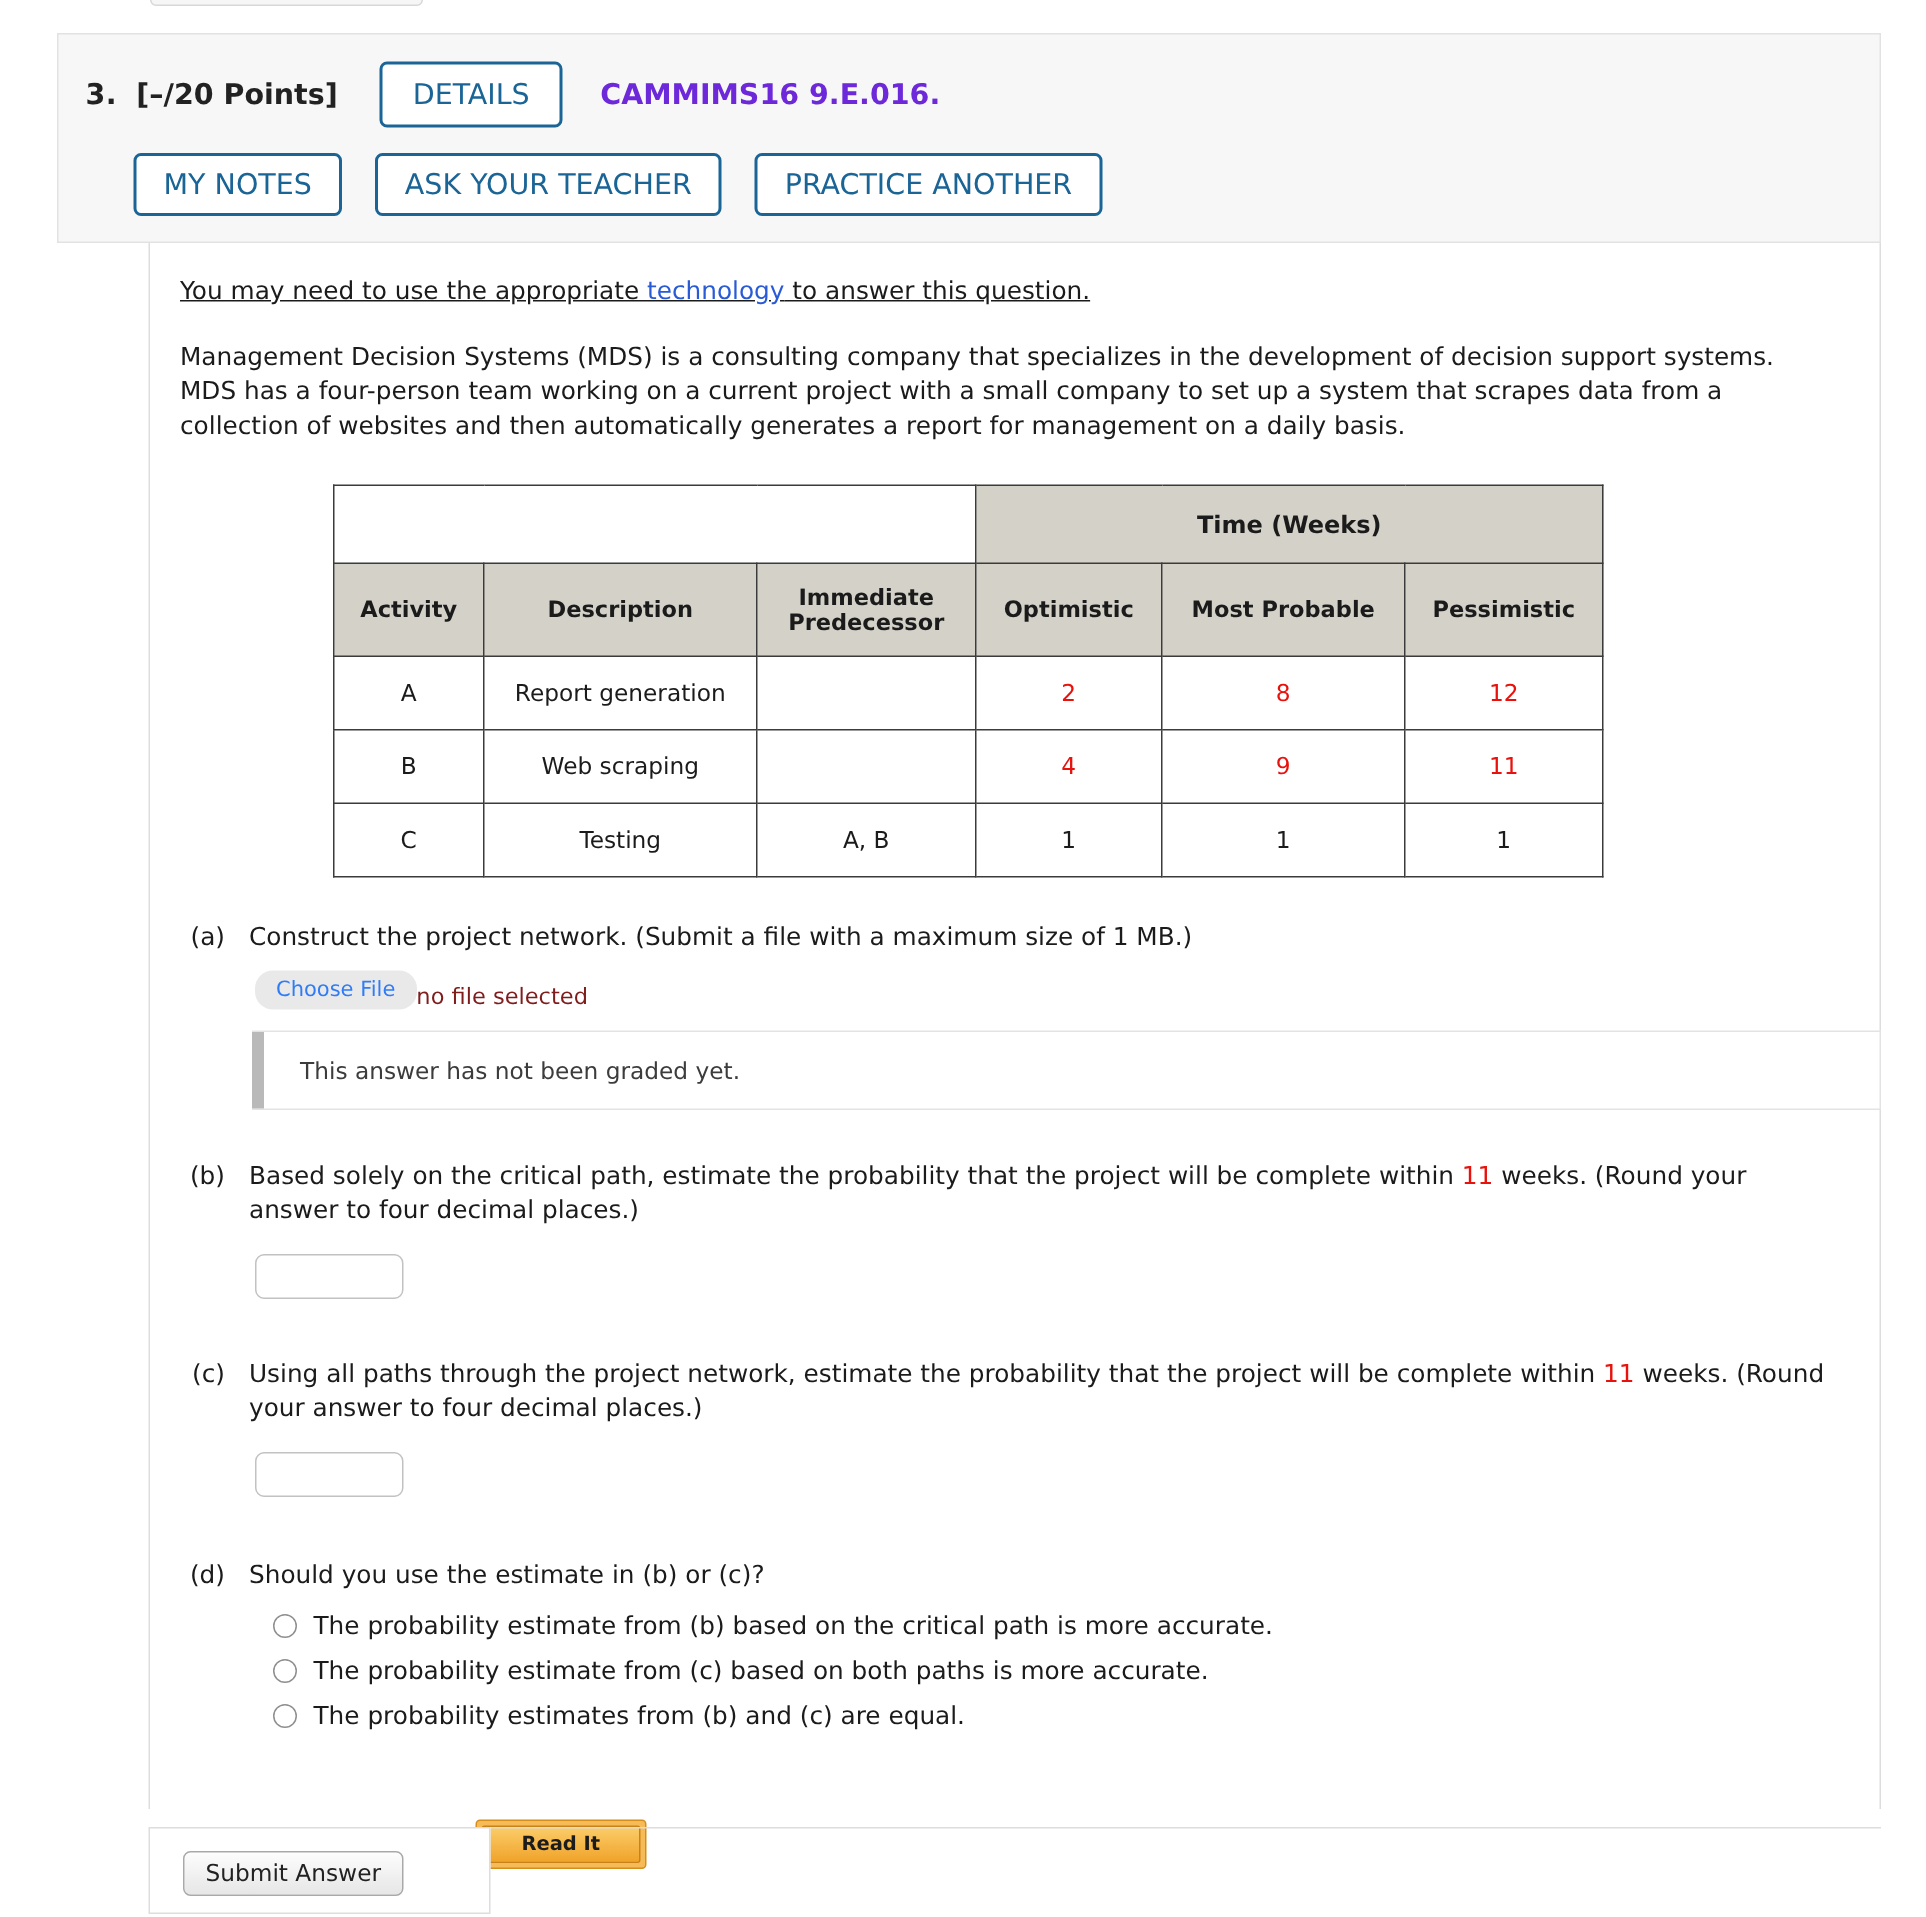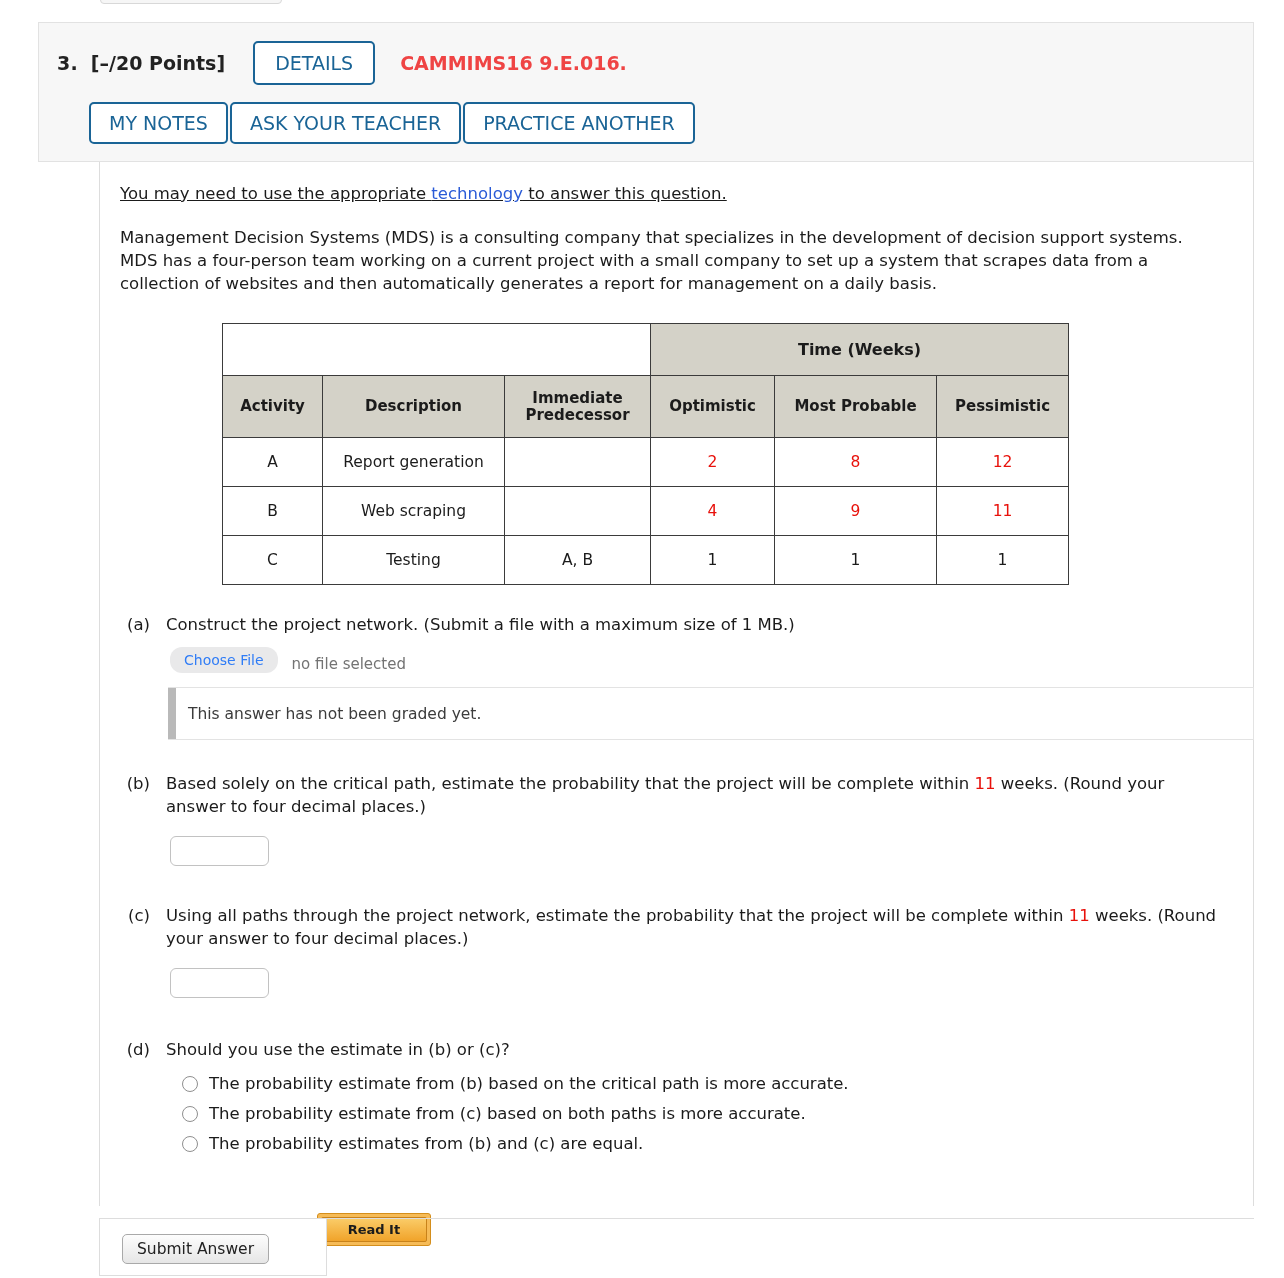--- a/index.html
+++ b/index.html
@@ -41,41 +41,41 @@
   }
   .qnum {
     font-size: 19px; font-weight: bold; color: #222;
     letter-spacing: .2px;
   }
   .qpoints {
     font-size: 19px; font-weight: bold; color: #222;
     margin-left: 13px;
   }
   .qcode {
-    font-size: 19px; font-weight: bold; color: #ef4444;
+    font-size: 19px; font-weight: bold; color: #6d28d9;
     margin-left: 25px;
   }
   .btn-outline {
     display: inline-flex;
     align-items: center; justify-content: center;
     border: 2px solid #1a6496;
     background: #ffffff;
     color: #1a6496;
     font-size: 19px;
     font-family: "DejaVu Sans", "Liberation Sans", sans-serif;
     border-radius: 5px;
     padding: 8px 18px;
     cursor: pointer;
     white-space: nowrap;
   }
   .btn-details { margin-left: 28px; padding: 9px 20px; text-align: center; }
   .qheader-row2 {
     position: absolute;
     left: 50px; top: 79px;
-    display: flex; gap: 2px;
+    display: flex; gap: 22px;
   }
 
   
   .content {
     position: absolute;
     left: 99px; top: 162px;
     width: 1155px;
     border-left: 1px solid #dddddd;
     border-right: 1px solid #dddddd;
     height: 1044px;
@@ -167,40 +167,40 @@
     background: #e9e9ea;
     color: #2f7cf6;
     border: none;
     border-radius: 12px;
     font-size: 14px;
     font-family: "DejaVu Sans", "Liberation Sans", sans-serif;
     padding: 5px 14px;
     cursor: pointer;
   }
   .nofile {
-    font-size: 15px; color: #737373; margin-left: 14px;
+    font-size: 15px; color: #7f1d1d; 
   }
 
   
   .ungraded {
     margin: 14px 0 0 48px;
     display: flex;
     width: 1086px;
     height: 53px;
     background: #ffffff;
     border: 1px solid #e3e3e3;
     border-left: none;
   }
   .ungraded .bar {
     width: 8px; flex: none; background: #b9b9b9;
   }
   .ungraded .txt {
     flex: 1;
     display: flex; align-items: center;
-    padding-left: 12px;
+    padding-left: 24px;
     font-size: 15.5px; color: #3c3c3c;
   }
 
   
   .ansbox {
     margin: 18px 0 0 50px;
     width: 99px; height: 30px;
     border: 1px solid #c2c2c2;
     border-radius: 6px;
     background: #ffffff;

